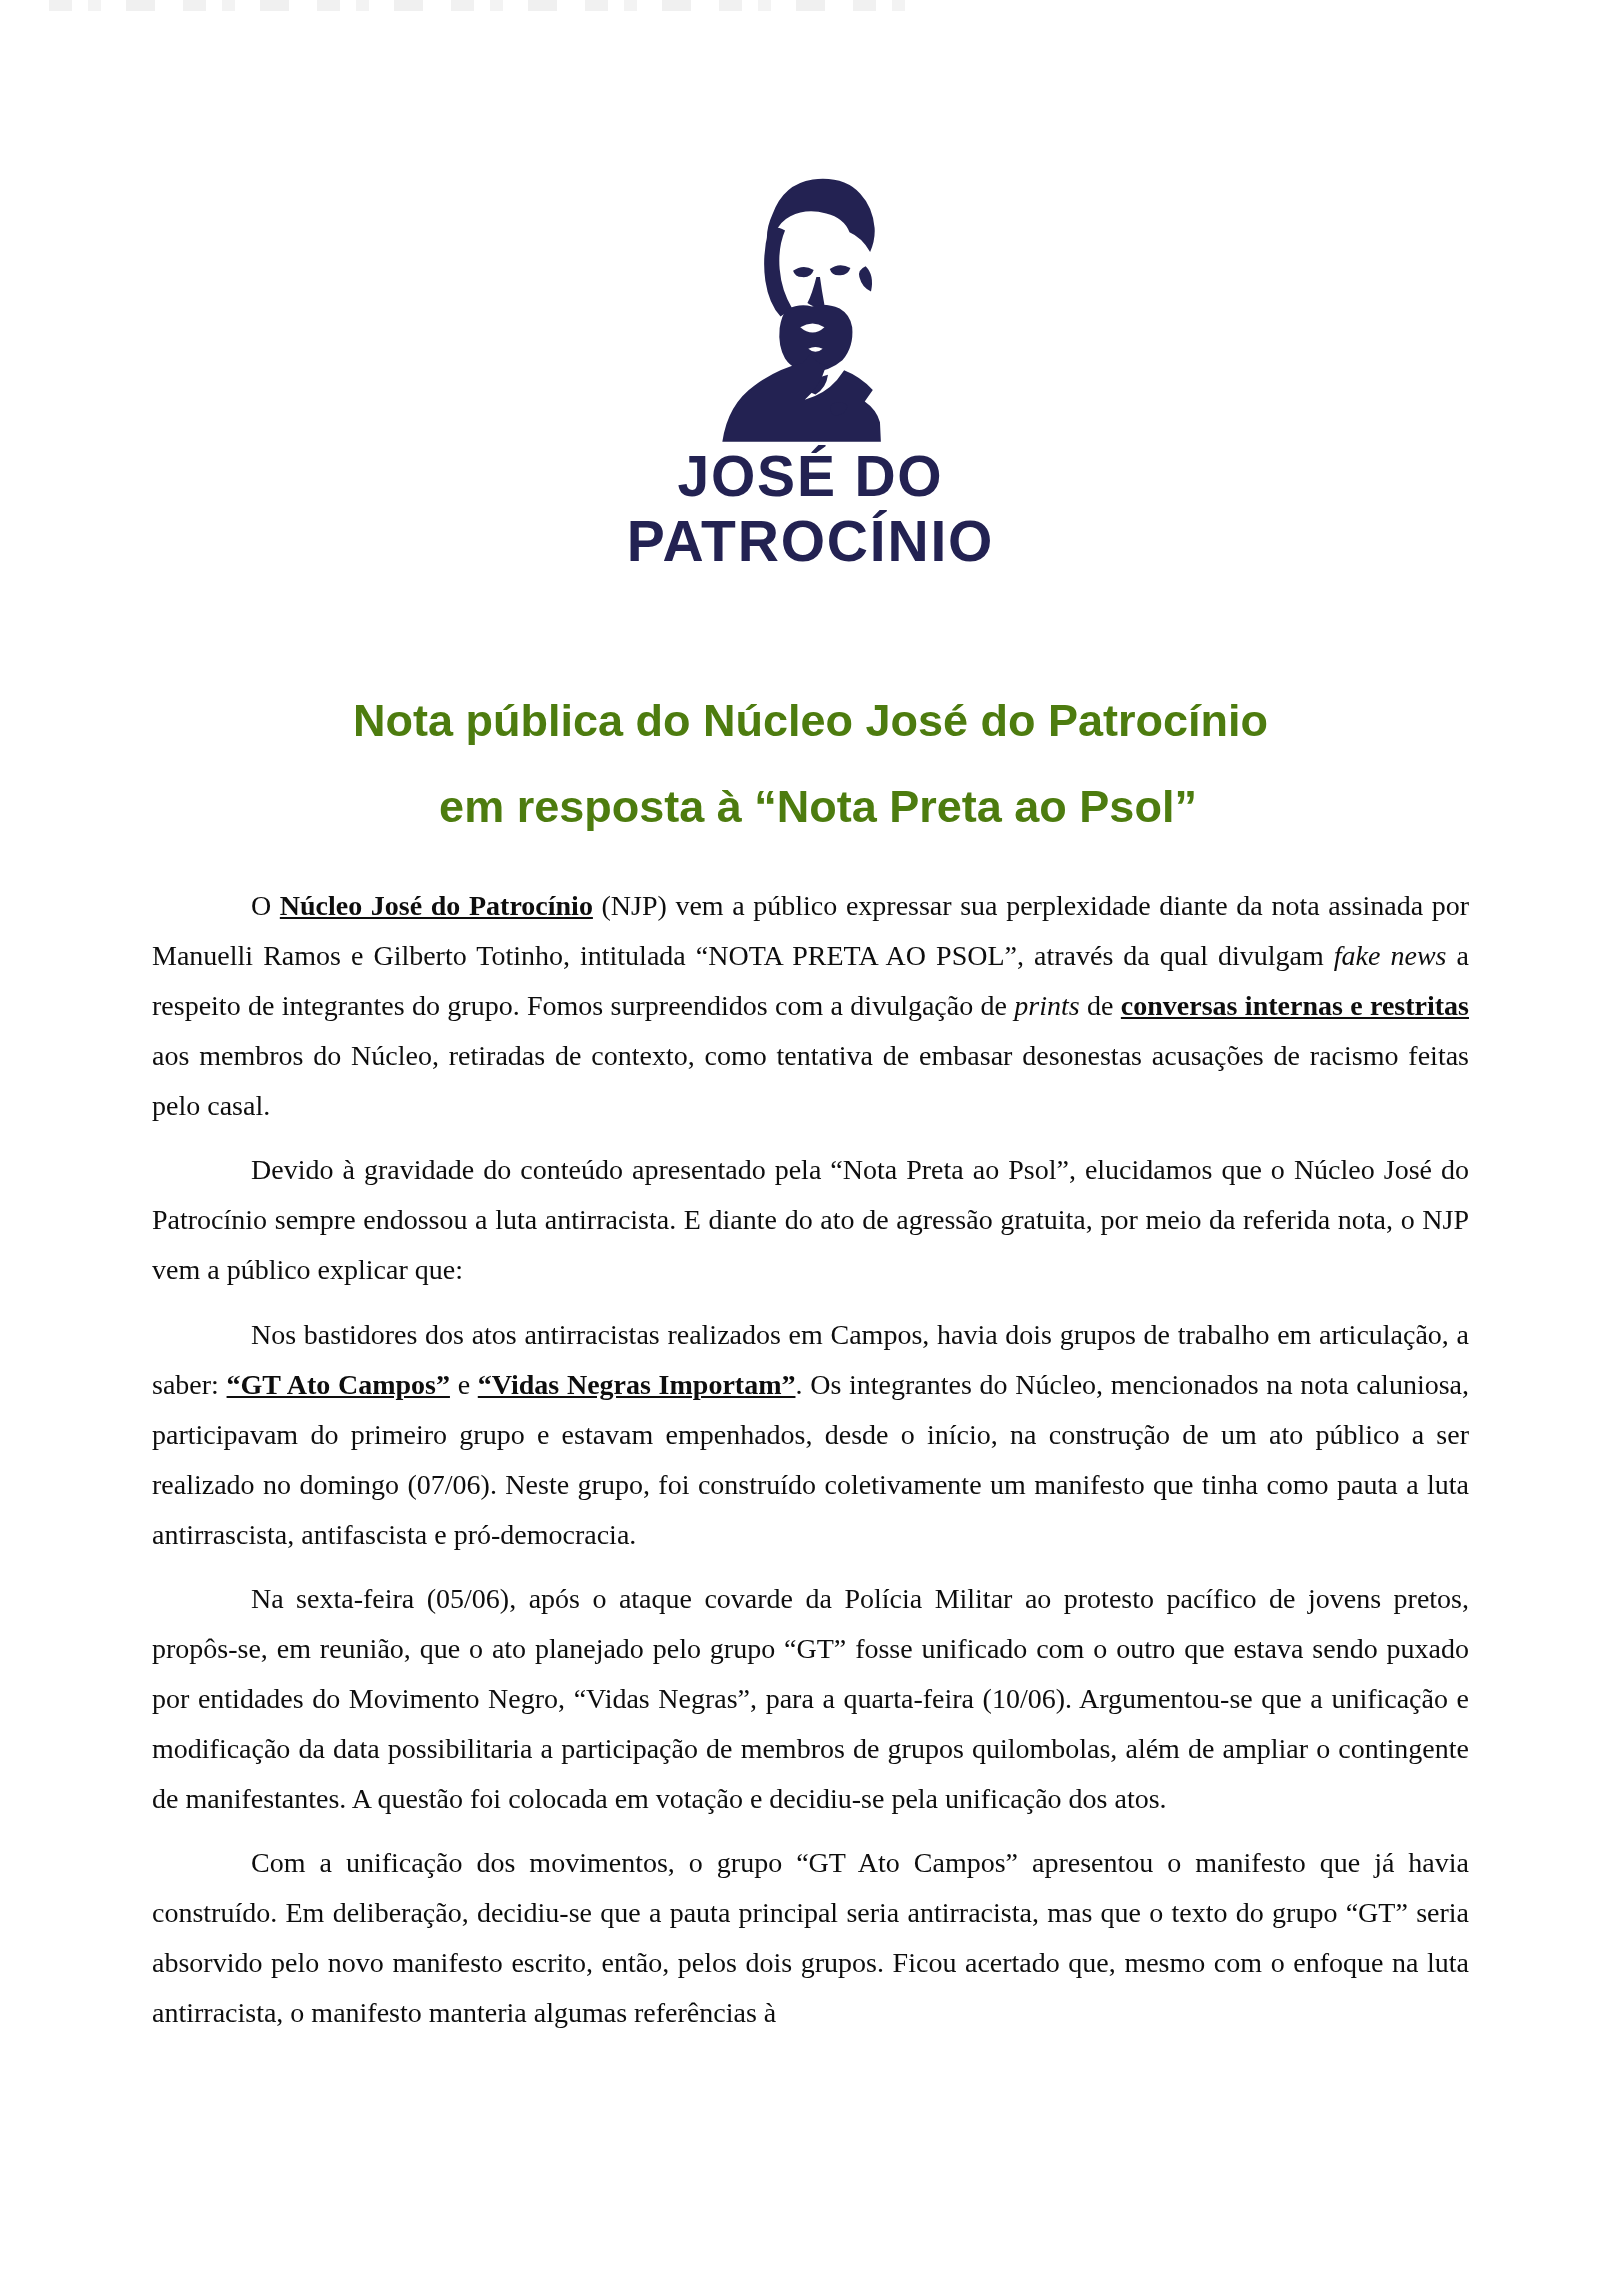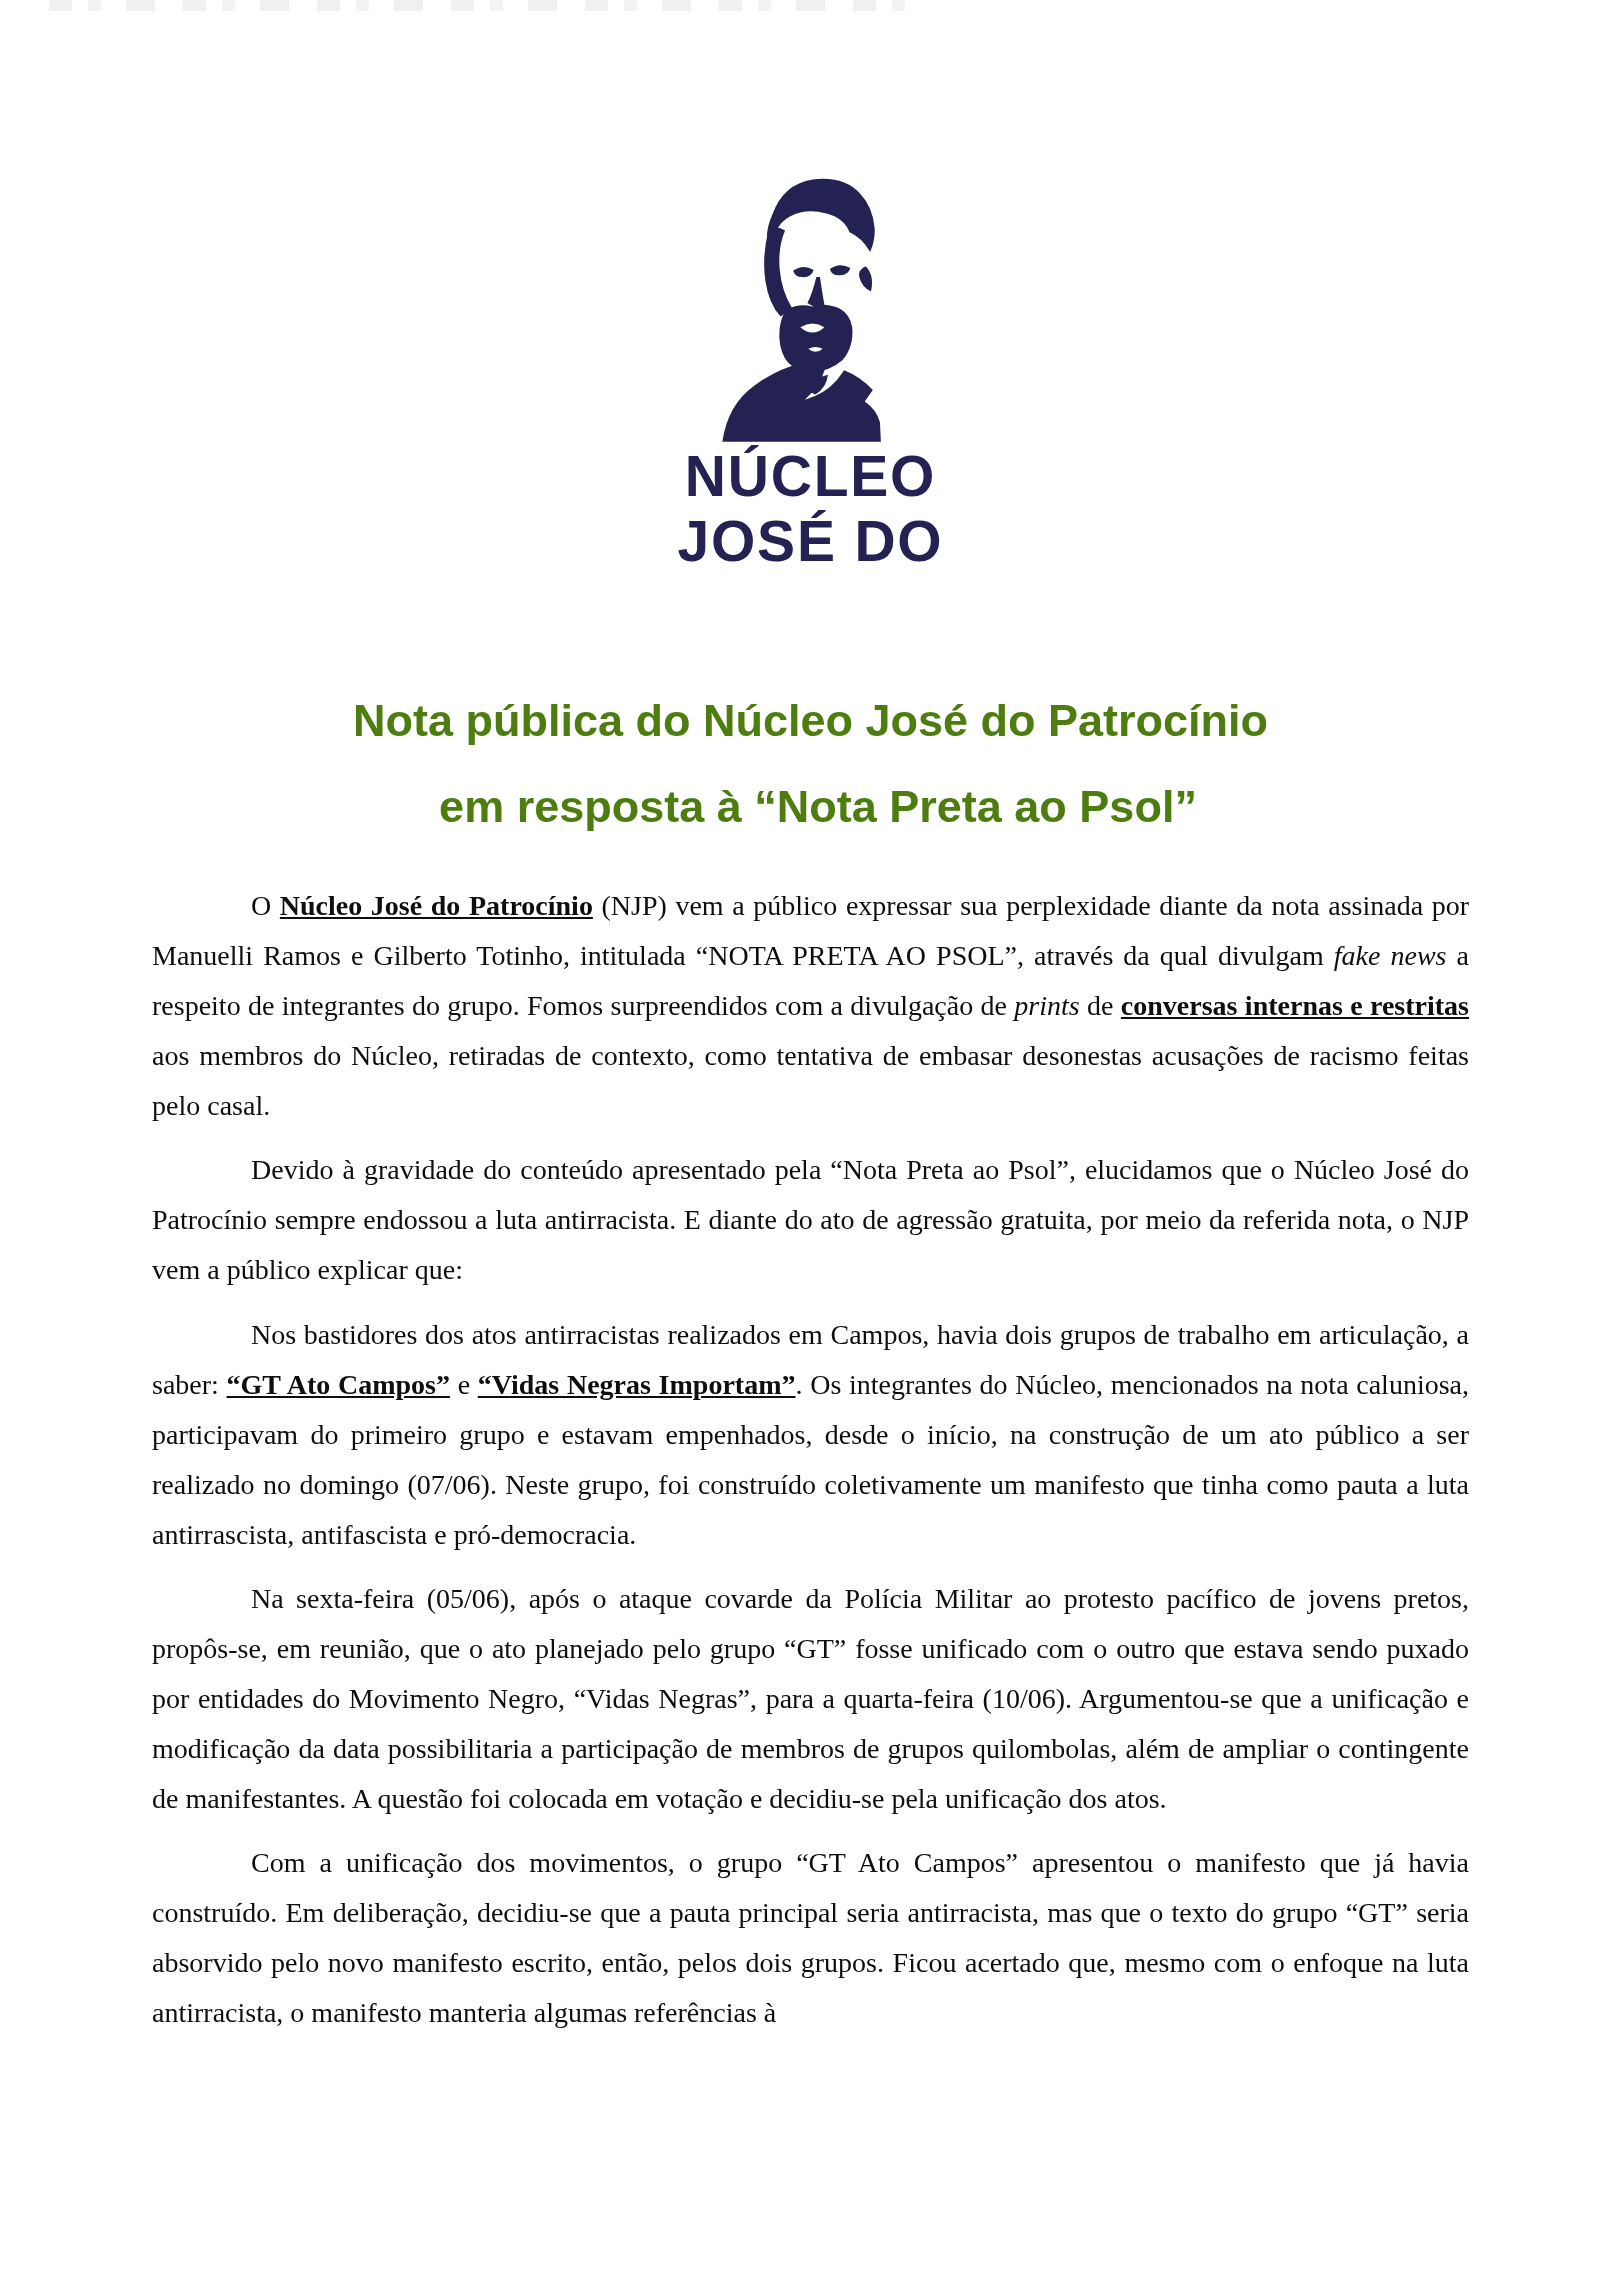--- a/index.html
+++ b/index.html
@@ -104,22 +104,22 @@
 
       <path d="M138 258 q10 -6 18 2 q-4 12 -16 10 q-6 -6 -2 -12 Z"></path>
     </g>
     <g fill="#ffffff">
 
       <path d="M103 172 q14 -8 27 0 q-13 12 -27 0 Z"></path>
 
       <path d="M112 196 q8 -4 16 0 q-8 7 -16 0 Z"></path>
     </g>
   </svg>
-  <div class="logo-name">NÚCLEO</div>
   <div class="logo-name">JOSÉ DO</div>
+  <div class="logo-name">PATROCÍNIO</div>
 </div>
 
 <div class="doc-title">
   <div class="line1">Nota pública do Núcleo José do Patrocínio</div>
   <div class="line2">em resposta à “Nota Preta ao Psol”</div>
 </div>
 
 <div class="doc-body">
     <p><span>O </span><b>Núcleo José do Patrocínio</b><span> (NJP) vem a público expressar sua perplexidade diante da nota assinada por Manuelli Ramos e Gilberto Totinho, intitulada “NOTA PRETA AO PSOL”, através da qual divulgam </span><i>fake news</i><span> a respeito de integrantes do grupo. Fomos surpreendidos com a divulgação de </span><i>prints</i><span> de </span><b>conversas internas e restritas</b><span> aos membros do Núcleo, retiradas de contexto, como tentativa de embasar desonestas acusações de racismo feitas pelo casal.</span></p>
     <p><span>Devido à gravidade do conteúdo apresentado pela “Nota Preta ao Psol”, elucidamos que o Núcleo José do Patrocínio sempre endossou a luta antirracista. E diante do ato de agressão gratuita, por meio da referida nota, o NJP vem a público explicar que:</span></p>

